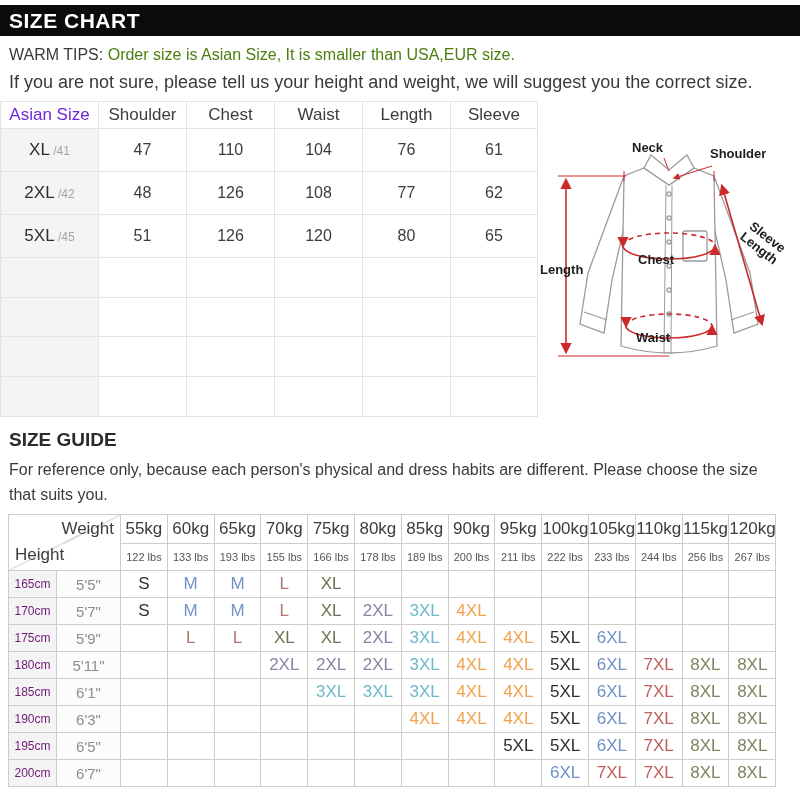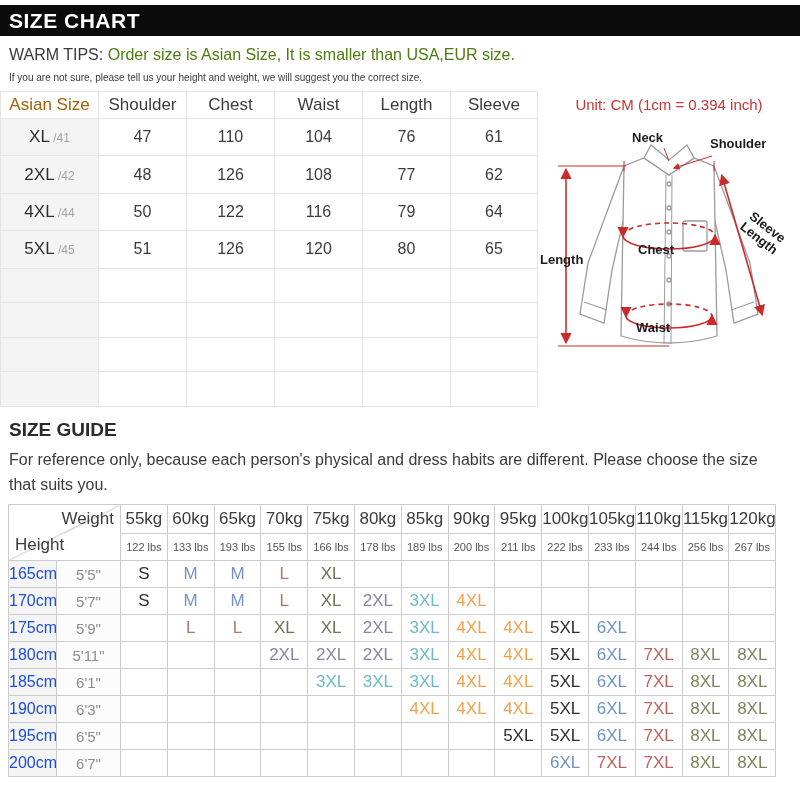--- a/index.html
+++ b/index.html
@@ -2,48 +2,48 @@
 <html><head>
 <meta charset="utf-8">
 <style>
   *{box-sizing:border-box;margin:0;padding:0}
   html,body{width:800px;height:800px;background:#fff;overflow:hidden;
     font-family:"Liberation Sans",sans-serif;color:#3a3a3a}
   .banner{margin-top:5px;background:#0b0b0b;color:#fff;height:31px;line-height:31px;
     font-size:21px;font-weight:bold;padding-left:9px;letter-spacing:.5px}
   .tips{padding:10px 9px 0;font-size:16px;color:#3a3a3a}
   .tips .red{color:#4d7c0f}
-  .pre-note{padding:8px 9px 0;font-size:10px}
+  .pre-note{padding:8px 9px 0;font-size:18px}
   
   .sc-wrap{display:flex;margin-top:8px}
   table{border-collapse:collapse}
   .sc-table{width:537px;table-layout:fixed}
   .sc-table th,.sc-table td{border:1px solid #e4e4e4;height:27px;text-align:center;
     padding:0;font-size:16px;font-weight:normal;color:#3c3c3c;overflow:hidden;white-space:nowrap}
   .sc-table thead th{font-size:17px;background:#fff}
-  .sc-table th.red{color:#a16207}
+  .sc-table th.red{color:#6d28d9}
   .sc-table td.sc-first{background:#f4f4f4}
   .sc-table .sz{font-size:17px;color:#2e2e2e}
   .sc-table .tag{font-size:12px;color:#a3a3a3}
   tr.sc-empty td{height:25px}
   .diagram{position:relative;width:263px;height:316px}
   .unit-note{position:absolute;top:5px;left:0;width:100%;text-align:center;
     color:#cc3333;font-size:15px}
   .dlabel{position:absolute;font-size:13px;font-weight:bold;color:#1d1d1d;line-height:14px}
   .dlabel.rot{transform:rotate(38deg);width:58px;text-align:center}
   .dsvg{position:absolute;left:0;top:27px}
   
   .sg-title{padding:12px 9px 0;font-size:19px;font-weight:bold;color:#2b2b2b}
   .sg-note{padding:6px 9px 0;font-size:16px;line-height:25px;width:778px}
   .sg-table{width:767px;margin:7px 0 0 8px;table-layout:fixed}
   .sg-table th,.sg-table td{border:1px solid #ccc;text-align:center;padding:0;
     font-weight:normal;overflow:hidden;white-space:nowrap}
   .sg-table th.kg{font-size:17px;height:29px;color:#3c3c3c}
   .sg-table td.lb{font-size:11px;height:27px;color:#555}
-  .sg-table td.sg-cm{background:#f4f4f4;font-size:16px;color:#1d4ed8;height:27px}
+  .sg-table td.sg-cm{background:#f4f4f4;font-size:12px;color:#701a75;height:27px}
   .sg-table td.sg-ft{color:#8d8d8d;font-size:15px;background:#fcfcfc}
   .sg-table td.sg-size{font-size:17px}
   .corner{position:relative;
     background:linear-gradient(to bottom right,#fff calc(50% - 1px),#c9c9c9 calc(50% - 1px),#c9c9c9 50%,#fff 50%)}
   .corner .w{position:absolute;top:4px;right:6px;font-size:17px;color:#3c3c3c}
   .corner .h{position:absolute;bottom:5px;left:6px;font-size:17px;color:#3c3c3c}
 </style>
 </head>
 <body>
 
@@ -87,28 +87,20 @@
         </tr>
         <tr>
           <td class="sc-first"><span class="sz">2XL</span><span class="tag"> /42</span></td>
           <td>48</td>
           <td>126</td>
           <td>108</td>
           <td>77</td>
           <td>62</td>
         </tr>
         <tr>
-          <td class="sc-first"><span class="sz">4XL</span><span class="tag"> /44</span></td>
-          <td>50</td>
-          <td>122</td>
-          <td>116</td>
-          <td>79</td>
-          <td>64</td>
-        </tr>
-        <tr>
           <td class="sc-first"><span class="sz">5XL</span><span class="tag"> /45</span></td>
           <td>51</td>
           <td>126</td>
           <td>120</td>
           <td>80</td>
           <td>65</td>
         </tr>
         <tr class="sc-empty">
           <td class="sc-first">&nbsp;</td>
           <td>&nbsp;</td>
@@ -138,21 +130,20 @@
           <td>&nbsp;</td>
           <td>&nbsp;</td>
           <td>&nbsp;</td>
           <td>&nbsp;</td>
           <td>&nbsp;</td>
         </tr>
       </tbody>
   </table>
 
   <div class="diagram">
-    <div class="unit-note">Unit: CM (1cm = 0.394 inch)</div>
 
     <svg class="dsvg" width="263" height="289" viewBox="0 0 263 289">
       <defs>
         <marker id="arr" viewBox="0 0 10 10" refX="8" refY="5" markerWidth="7" markerHeight="7" orient="auto-start-reverse">
           <path d="M0,0 L10,5 L0,10 Z" fill="#cc2a2a"></path>
         </marker>
       </defs>
 
       <g stroke="#9b9b9b" stroke-width="1.3" fill="#ffffff">
         <path d="M86,48 L50,145 L42,196 L66,205 L74,152 L89,86 Z"></path>

